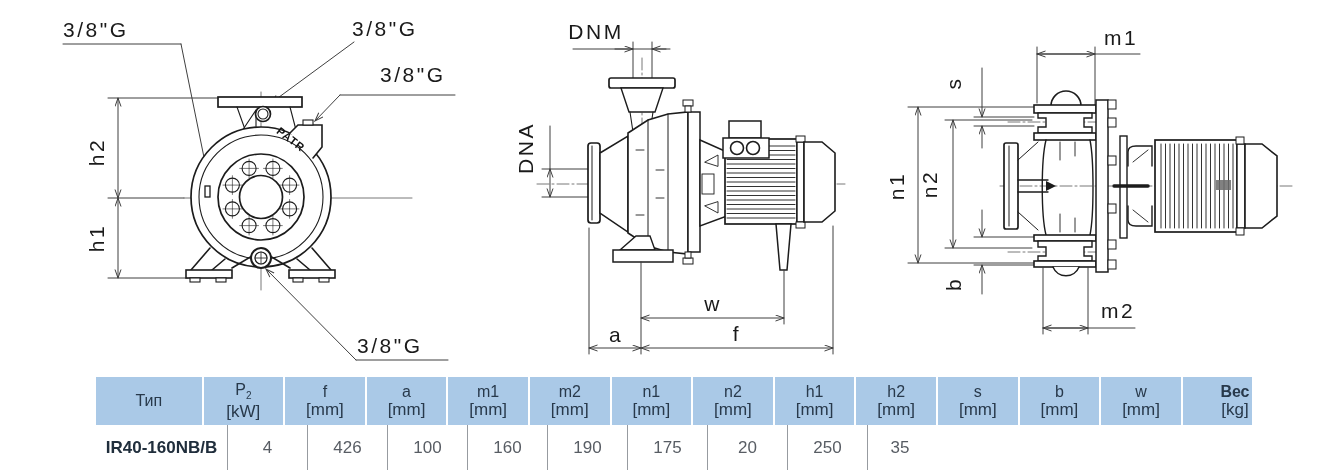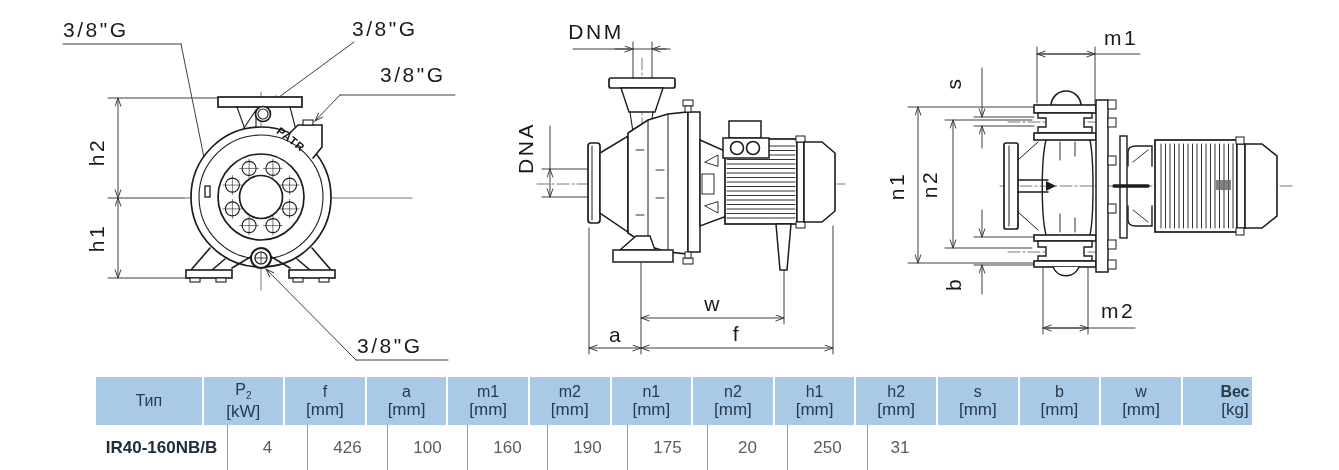--- a/index.html
+++ b/index.html
@@ -420,17 +420,17 @@
   <div class="tbody">
     <div class="cell type">IR40-160NB/B</div>
     <div class="cell">4</div>
     <div class="cell">426</div>
     <div class="cell">100</div>
     <div class="cell">160</div>
     <div class="cell">190</div>
     <div class="cell">175</div>
     <div class="cell">20</div>
     <div class="cell">250</div>
-    <div class="cell last">31</div>
+    <div class="cell last">35</div>
   </div>
 </div>
 
 </div>
 
 </body></html>

